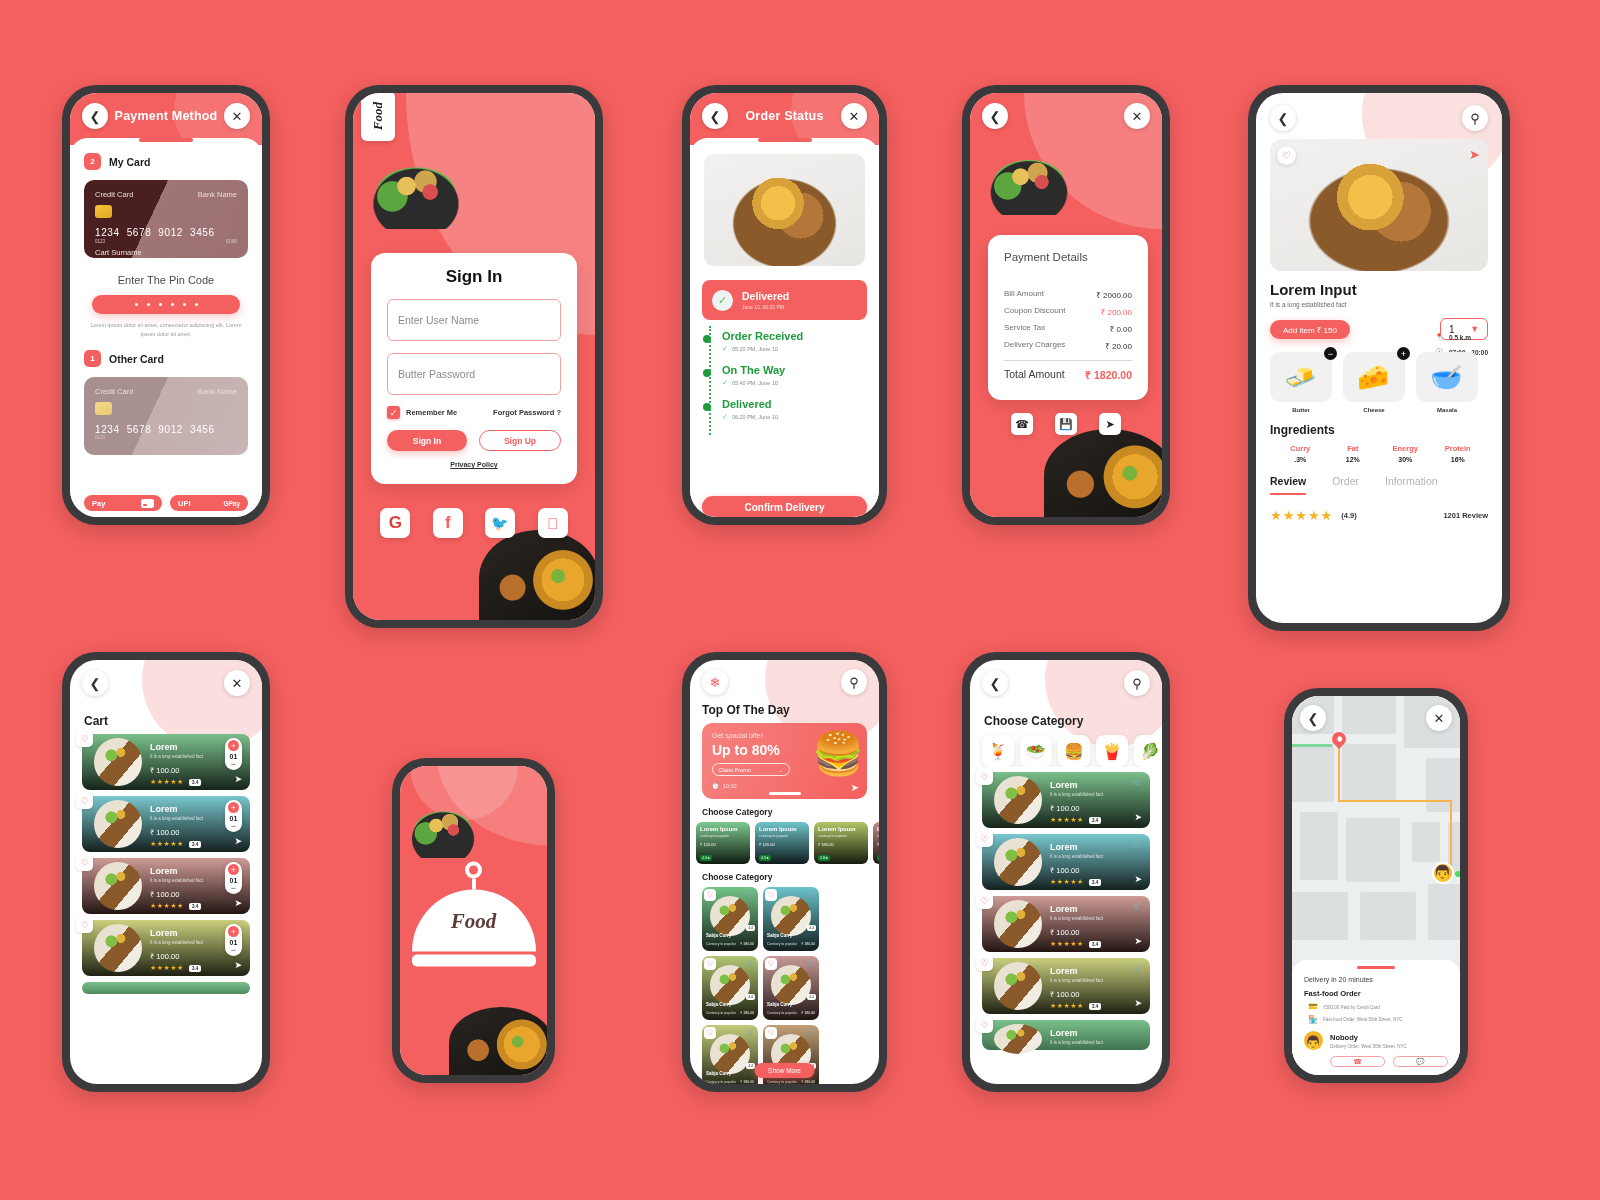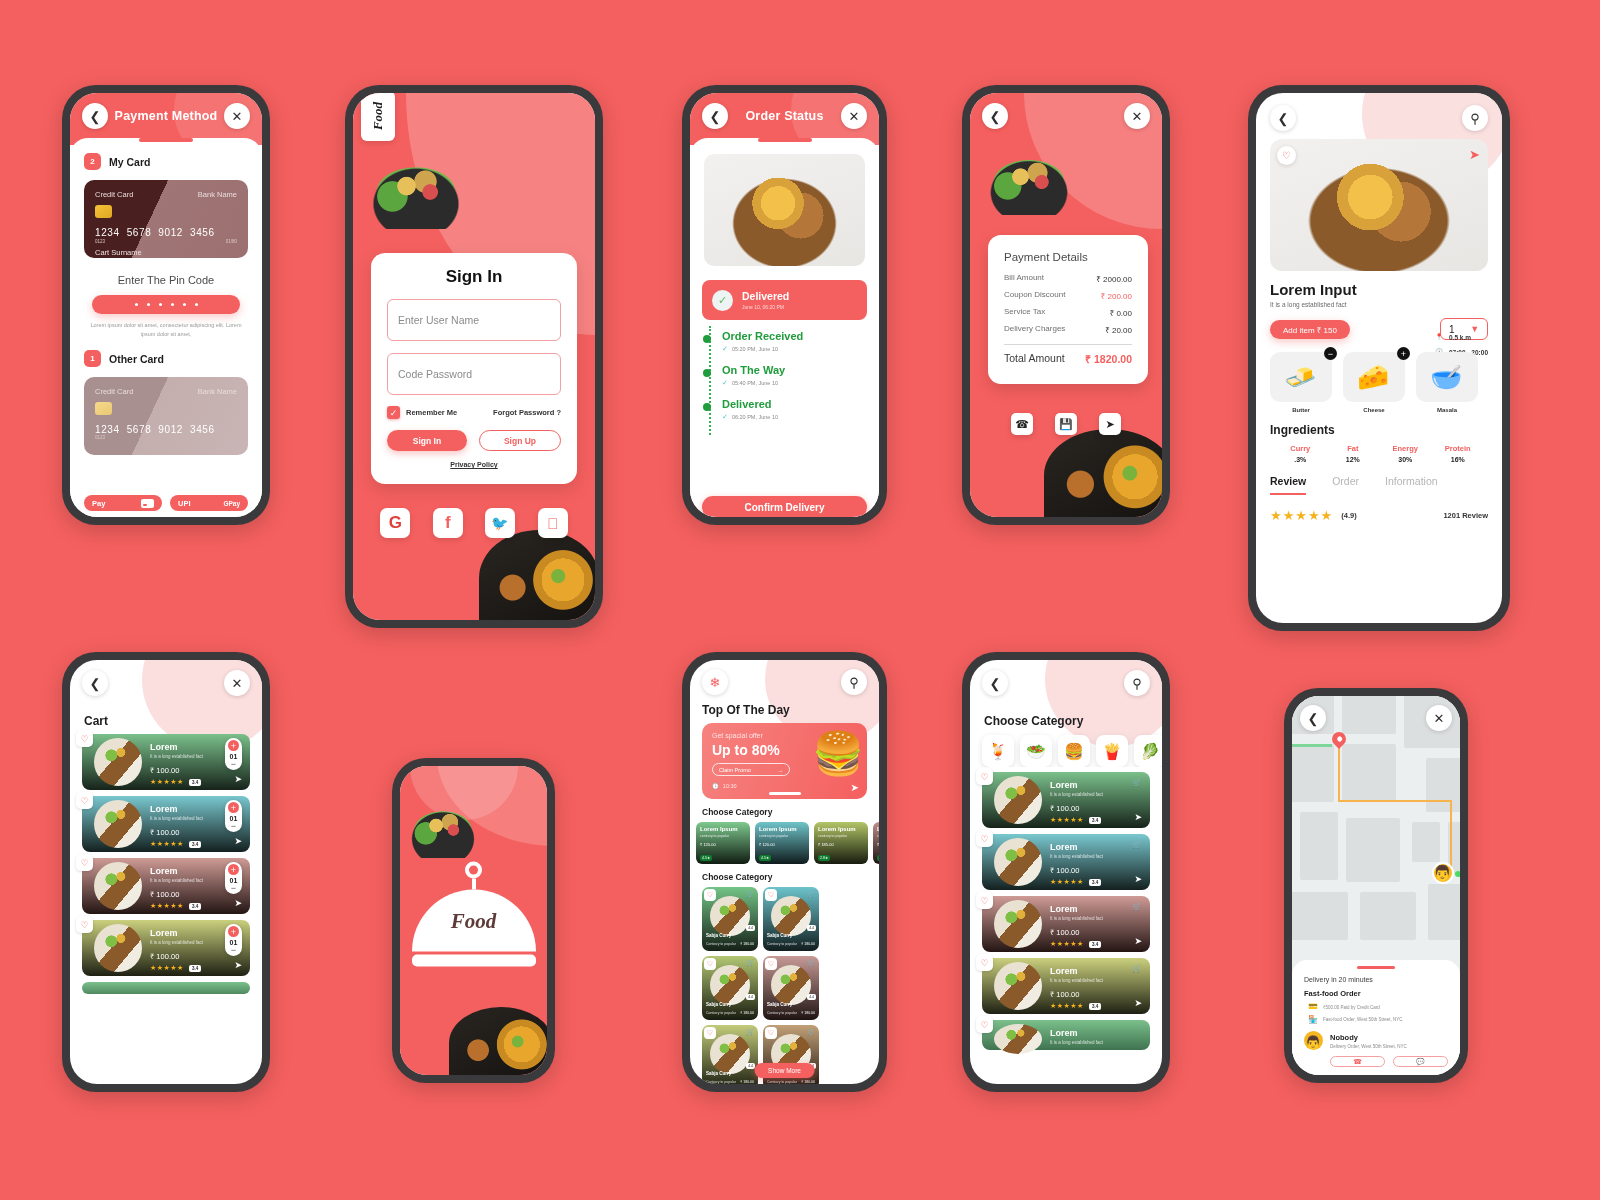--- a/index.html
+++ b/index.html
@@ -150,21 +150,21 @@
   }
 
   
   #p4 { left:962px; top:85px; width:208px; height:440px; }
   .p4bg { position:absolute; inset:0; background:#f4605f; }
   .p4wave { position:absolute; right:0; top:0; width:72%; height:32%; background:rgba(255,255,255,.2); border-radius:0 0 0 100%; }
   .paycard {
     position:absolute; left:18px; right:14px; top:142px; background:#fff; border-radius:13px;
     padding:16px 16px 18px; box-shadow:0 6px 16px rgba(0,0,0,.13); z-index:4;
   }
-  .pd-title { font-size:11.5px; color:#4a4a4a; margin-bottom:7px; }
+  .pd-title { font-size:11.5px; color:#4a4a4a; margin-bottom:23px; }
   .pd-row { display:flex; justify-content:space-between; font-size:8px; color:#6f6f6f; padding:3px 0; }
   .pd-row .val { color:#333; }
   .pd-row .val.red { color:#f4605f; }
   .pd-div { height:1px; background:#d8d8d8; margin:6px 0 4px; }
   .pd-total { display:flex; justify-content:space-between; font-size:10.5px; color:#3a3a3a; padding-top:3px;}
   .pd-total .val { color:#f4605f; font-weight:bold; }
   .iconrow { position:absolute; left:0; right:0; top:320px; display:flex; justify-content:center; gap:22px; z-index:4;}
   .icobox { width:22px; height:22px; background:#fff; border-radius:5px; display:flex;align-items:center;justify-content:center;
     box-shadow:0 2px 6px rgba(0,0,0,.14); font-size:11px; color:#222;}
 
@@ -448,21 +448,21 @@
       </div>
     <div class="salad">
         <div class="salad-img"></div>
       </div>
     <div class="signcard">
       <div class="signtitle">Sign In</div>
       <div class="inp">
           <span>Enter User Name</span>
         </div>
       <div class="inp">
-          <span>Code Password</span>
+          <span>Butter Password</span>
         </div>
       <div class="remrow">
         <div class="chk">✓</div>
         <div class="remlbl">Remember Me</div>
         <div class="forgot">Forgot Password ?</div>
       </div>
       <div class="btnrow">
         <div class="btn-fill">Sign In</div>
         <div class="btn-out">Sign Up</div>
       </div>

